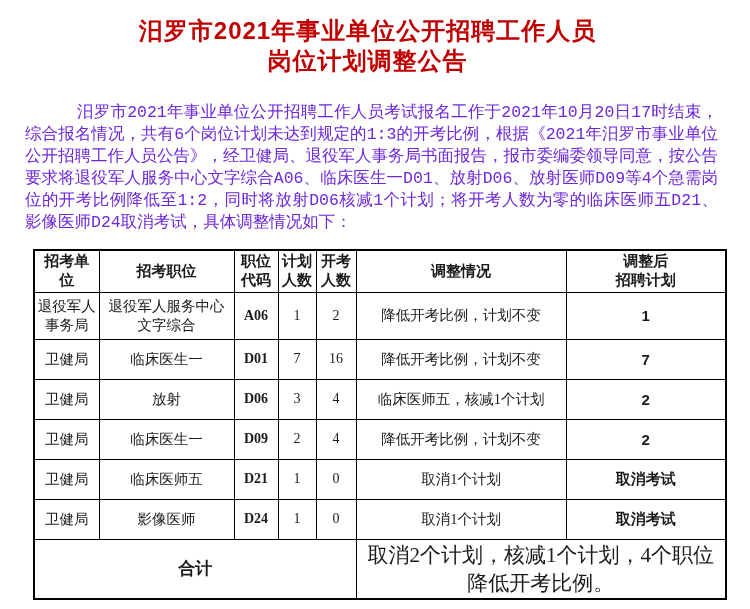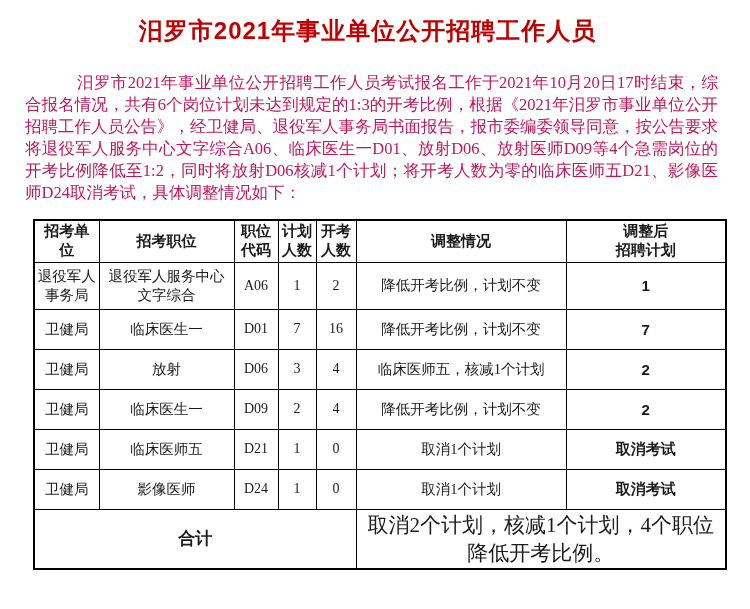--- a/index.html
+++ b/index.html
@@ -29,22 +29,22 @@
     line-height: 30px;
     font-family: "Liberation Sans", sans-serif;
     letter-spacing: 1px;
   }
   .intro {
     margin: 26px 32px 0 25px;
     font-size: 16.5px;
     line-height: 22px;
     text-align: justify;
     text-indent: 52px;
-    color: #be185d;
-    font-family: Liberation Serif, serif;
+    color: #6d28d9;
+    font-family: Liberation Mono, monospace;
   }
   table.adjust {
     border-collapse: collapse;
     table-layout: fixed;
     width: 692px;
     margin: 15px 0 0 33px;
     border: 2px solid #000000;
     padding-left: 40px;
   }
   table.adjust th,
@@ -62,20 +62,21 @@
     font-family: "Liberation Serif", serif;
   }
   td.cn {
     font-size: 14.5px;
     line-height: 19px;
     font-family: "Liberation Serif", serif;
   }
   td.code {
     font-size: 14px;
     font-family: "Liberation Serif", serif;
+    font-weight: bold;
   }
   td.num {
     font-size: 14px;
     font-family: "Liberation Serif", serif;
   }
   td.after {
     font-size: 15px;
     font-weight: bold;
     font-family: "Liberation Sans", sans-serif;
   }
@@ -95,20 +96,21 @@
   tr.r      { height: 40px; }
   tr.r-foot { height: 60px; }
 </style>
 </head>
 <body>
 
 <div class="page">
 
   <h1 class="title">
     <span>汨罗市2021年事业单位公开招聘工作人员</span><br>
+    <span>岗位计划调整公告</span>
   </h1>
 
   <p class="intro">汨罗市2021年事业单位公开招聘工作人员考试报名工作于2021年10月20日17时结束，综合报名情况，共有6个岗位计划未达到规定的1:3的开考比例，根据《2021年汨罗市事业单位公开招聘工作人员公告》，经卫健局、退役军人事务局书面报告，报市委编委领导同意，按公告要求将退役军人服务中心文字综合A06、临床医生一D01、放射D06、放射医师D09等4个急需岗位的开考比例降低至1:2，同时将放射D06核减1个计划；将开考人数为零的临床医师五D21、影像医师D24取消考试，具体调整情况如下：</p>
 
   <table class="adjust">
     <colgroup>
       <col style="width:65px">
       <col style="width:135px">
       <col style="width:44px">
       <col style="width:38px">

